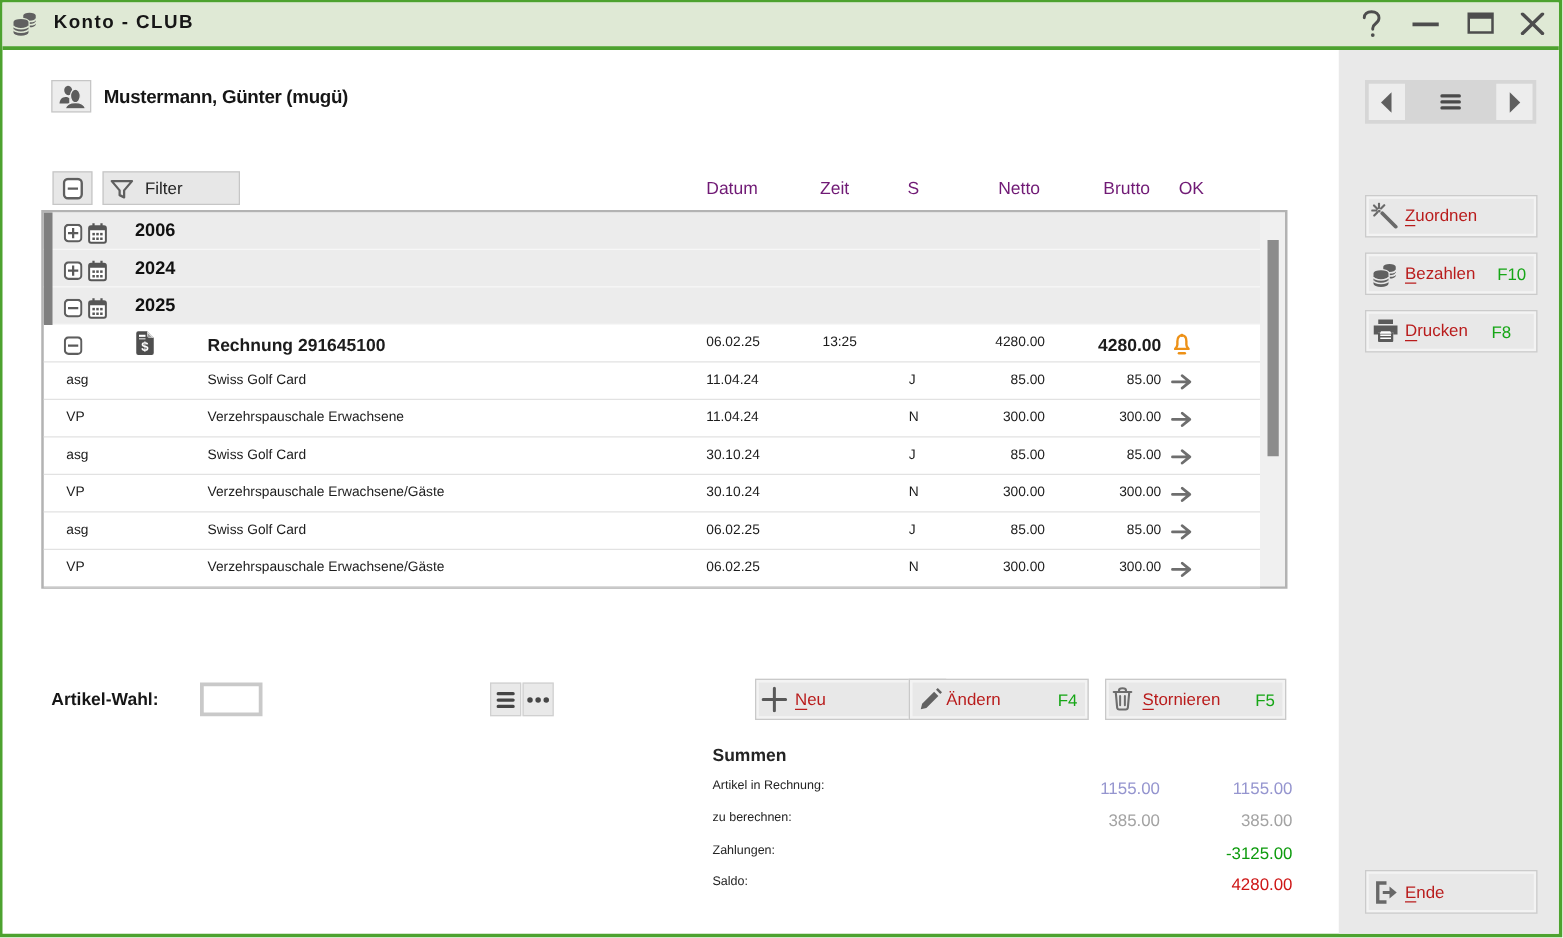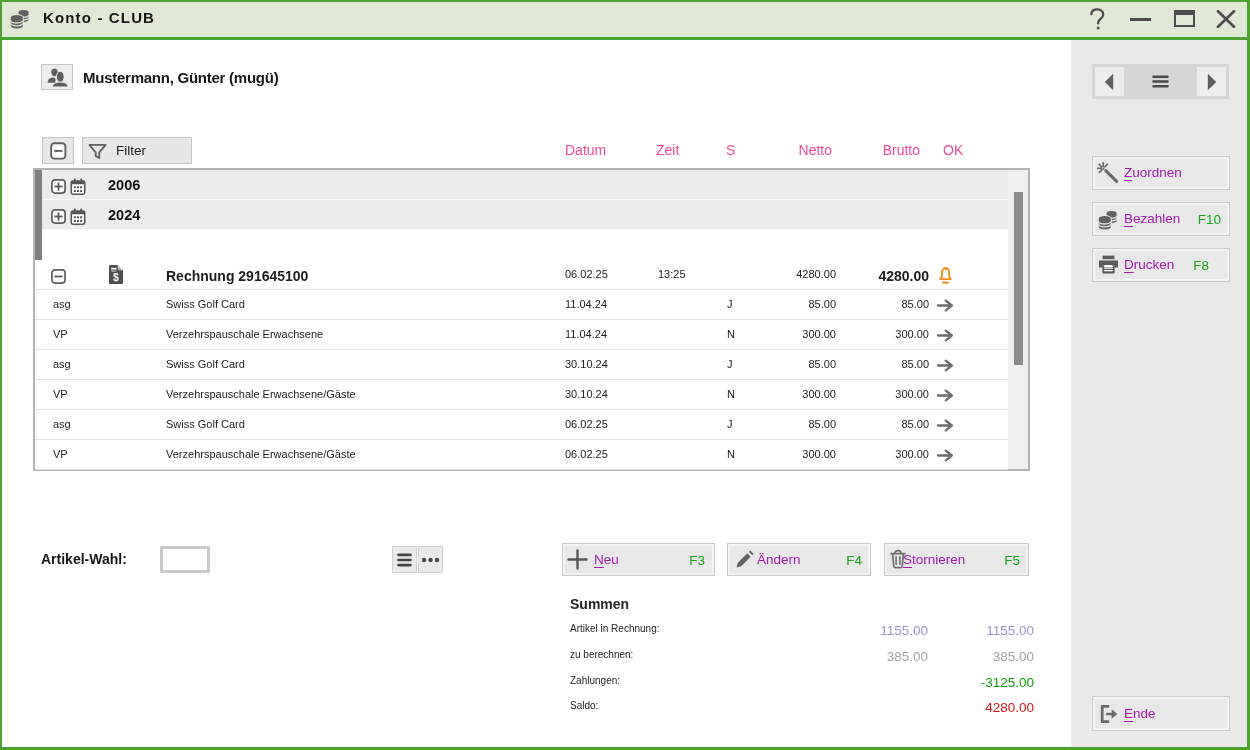--- a/index.html
+++ b/index.html
@@ -4,36 +4,36 @@
 html,body{width:1250px;height:750px;overflow:hidden}
 body{font-family:"Liberation Sans",sans-serif;position:relative;background:#fff;font-size:13.5px;color:#1c1c1c}
 .abs{position:absolute}
 #win{position:absolute;left:0;top:0;width:1250px;height:750px;border:2px solid #4da22f;border-right-width:3px;border-bottom-width:3px}
 #titlebar{position:absolute;left:2px;top:2px;width:1245px;height:38px;background:#dfe9d5;border-bottom:3px solid #4da22f}
 #title{position:absolute;left:43px;top:9px;font-size:15px;font-weight:bold;color:#161616;letter-spacing:1.15px}
 #sidebar{position:absolute;left:1071px;top:40px;width:176px;height:707px;background:#e9e9e9}
 #personbox{position:absolute;left:41px;top:64px;width:32px;height:26px;background:#ededed;border:1px solid #c6c6c6}
 #personname{position:absolute;left:83px;top:69px;font-size:15px;font-weight:bold;color:#161616;letter-spacing:-0.25px}
 .gbtn{position:absolute;background:#e7e7e7;border:1px solid #c6c6c6}
-.colhead{position:absolute;top:142px;font-size:14px;color:#ec4899}
+.colhead{position:absolute;top:142px;font-size:14px;color:#701a75}
 #tbl{position:absolute;left:33px;top:168px;width:997px;height:303px;border:2px solid #b3b3b3;background:#fff}
 .row{position:absolute;left:0;width:973px;height:30px}
 .grow{background:#ececec;border-bottom:1px solid #f7f7f7}
 .wrow{border-bottom:1px solid #e2e2e2}
 #stripe{position:absolute;left:0;top:0;width:7px;height:90px;background:#7f7f7f;z-index:3}
 .cell{position:absolute;top:7.5px;font-size:11px;color:#1c1c1c;white-space:pre}
 .yr{left:73px;top:6.5px;font-weight:bold;font-size:14.5px;color:#111}
 .num{text-align:right;width:90px}
 #scrolltrack{position:absolute;right:0;top:0;width:20px;height:299px;background:#f0f0f0}
 #scrollthumb{position:absolute;left:6px;top:22px;width:9px;height:173px;background:#8c8c8c}
 #artlbl{position:absolute;left:41px;top:551px;font-size:14px;font-weight:bold;color:#161616}
 #artinput{position:absolute;left:160px;top:546px;width:50px;height:27px;background:#fff;border:3px solid #c9c9c9}
 .sqbtn{position:absolute;top:546px;height:27px;background:#e9e9e9;border:1px solid #d0d0d0;display:flex;align-items:center;justify-content:center}
 .bigbtn{position:absolute;top:543px;height:33px;background:#e8e8e8;border:1px solid #c9c9c9;box-shadow:inset 0 0 0 2px #f3f3f3}
-.blbl{position:absolute;font-size:13.5px;color:#a21caf}.blbl u{text-decoration-thickness:1px;text-underline-offset:2.5px}
+.blbl{position:absolute;font-size:13.5px;color:#b91c1c}.blbl u{text-decoration-thickness:1px;text-underline-offset:2.5px}
 .fkey{position:absolute;top:9px;font-size:13.5px;color:#16a616}
 .sumlbl{position:absolute;left:570px;font-size:10px;color:#242424}
 .sumval{position:absolute;font-size:13.5px;text-align:right;width:100px}
 #navw{position:absolute;left:1092px;top:64px;width:137px;height:35px;background:#d6d6d6}
 .navbtn{position:absolute;top:3px;width:29px;height:29px;background:#ededed;display:flex;align-items:center;justify-content:center}
 .sbtn{position:absolute;left:1092px;width:138px;background:#e8e8e8;border:1px solid #cbcbcb;box-shadow:inset 0 0 0 2px #f3f3f3}
 </style></head><body>
 <div id="win"></div>
 <div id="titlebar"></div>
 <div class="abs" style="left:10px;top:8px"><svg width="20" height="21" viewBox="0 0 20 21">
@@ -120,20 +120,41 @@
             <rect x="3.9" y="8.3" width="2" height="2"></rect>
             <rect x="7.0" y="8.3" width="2" height="2"></rect>
             <rect x="10.1" y="8.3" width="2" height="2"></rect>
             <rect x="3.9" y="12.0" width="2" height="2"></rect>
             <rect x="7.0" y="12.0" width="2" height="2"></rect>
             <rect x="10.1" y="12.0" width="2" height="2"></rect>
           </g>
         </svg></span>
       <span class="cell yr">2024</span>
     </div>
+<div class="row grow" style="top:60px">
+      <span class="abs" style="left:16px;top:9px"><svg width="15" height="15" viewBox="0 0 15 15">
+          <rect x="0.9" y="0.9" width="13.2" height="13.2" rx="3" fill="#ffffff" stroke="#5e5e5e" stroke-width="1.7"></rect>
+          <path d="M3.4 7.5 H11.6" stroke="#5a5a5a" stroke-width="1.8"></path>
+        </svg></span>
+      <span class="abs" style="left:35px;top:8px"><svg width="16" height="18" viewBox="0 0 16 18">
+          <rect x="1.3" y="3.0" width="13.4" height="13.2" rx="1.6" fill="#ffffff" stroke="#565656" stroke-width="1.6"></rect>
+          <path d="M1.3 6.2 h13.4 v-1.6 a1.6 1.6 0 0 0 -1.6 -1.6 h-10.2 a1.6 1.6 0 0 0 -1.6 1.6 z" fill="#565656"></path>
+          <rect x="3.9" y="0.6" width="1.8" height="3.2" fill="#565656"></rect>
+          <rect x="10.3" y="0.6" width="1.8" height="3.2" fill="#565656"></rect>
+          <g fill="#565656">
+            <rect x="3.9" y="8.3" width="2" height="2"></rect>
+            <rect x="7.0" y="8.3" width="2" height="2"></rect>
+            <rect x="10.1" y="8.3" width="2" height="2"></rect>
+            <rect x="3.9" y="12.0" width="2" height="2"></rect>
+            <rect x="7.0" y="12.0" width="2" height="2"></rect>
+            <rect x="10.1" y="12.0" width="2" height="2"></rect>
+          </g>
+        </svg></span>
+      <span class="cell yr">2025</span>
+    </div>
 <div class="row wrow" style="top:90px">
       <span class="abs" style="left:16px;top:9px"><svg width="15" height="15" viewBox="0 0 15 15">
           <rect x="0.9" y="0.9" width="13.2" height="13.2" rx="3" fill="#ffffff" stroke="#5e5e5e" stroke-width="1.7"></rect>
           <path d="M3.4 7.5 H11.6" stroke="#5a5a5a" stroke-width="1.8"></path>
         </svg></span>
       <span class="abs" style="left:73px;top:4px"><svg width="16" height="21" viewBox="0 0 16 21">
           <path d="M1 2.6 A1.6 1.6 0 0 1 2.6 1 H9.8 L15 6.2 V18.4 A1.6 1.6 0 0 1 13.4 20 H2.6 A1.6 1.6 0 0 1 1 18.4 Z" fill="#4e4e4e"></path>
           <path d="M9.8 1 L15 6.2 H11.4 A1.6 1.6 0 0 1 9.8 4.6 Z" fill="#ffffff"></path>
           <path d="M10.2 2.3 L13.9 6.0 H11.4 A1.2 1.2 0 0 1 10.2 4.8 Z" fill="#9d9d9d"></path>
           <rect x="3.2" y="3.8" width="5.2" height="1.7" fill="#ffffff"></rect>
@@ -228,21 +249,21 @@
       <path d="M1.5 2.9 H13.5 M1.5 8.0 H13.5 M1.5 13.1 H13.5" stroke="#454545" stroke-width="2.6" stroke-linecap="round"></path>
     </svg>
   </div>
 <div class="sqbtn" style="left:418px;width:25px">
     <svg width="19" height="8" viewBox="0 0 19 8">
       <circle cx="3" cy="4" r="2.2" fill="#474747"></circle>
       <circle cx="9.5" cy="4" r="2.2" fill="#474747"></circle>
       <circle cx="16" cy="4" r="2.2" fill="#474747"></circle>
     </svg>
   </div>
-<div class="bigbtn" style="left:562px;width:153px">
+<div class="bigbtn" style="left:604px;width:153px">
     <div class="abs" style="left:4px;top:5px"><svg width="21" height="21" viewBox="0 0 21 21">
         <path d="M10.5 1.5 V19.5 M1.5 10.5 H19.5" stroke="#585858" stroke-width="2.4" stroke-linecap="round"></path>
       </svg></div>
     <div class="blbl" style="left:31px;top:8px"><u>N</u>eu</div>
     <div class="fkey" style="right:9px">F3</div>
   </div>
 <div class="bigbtn" style="left:727px;width:144px">
     <div class="abs" style="left:6px;top:5px"><svg width="21" height="21" viewBox="0 0 21 21">
         <path d="M2.6 18.4 L3.7 13.9 L13.3 4.3 L16.7 7.7 L7.1 17.3 L2.6 18.4 Z" fill="#616161"></path>
         <path d="M16.2 1.4 L19.6 4.8 L18.2 6.2 L14.8 2.8 Z" fill="#616161"></path>
@@ -250,21 +271,21 @@
     <div class="blbl" style="left:29px;top:8px">Ändern</div>
     <div class="fkey" style="right:8px">F4</div>
   </div>
 <div class="bigbtn" style="left:884px;width:145px">
     <div class="abs" style="left:4px;top:5px"><svg width="18" height="20" viewBox="0 0 18 20">
         <path d="M2 4.6 H16" stroke="#6d6d6d" stroke-width="1.7" stroke-linecap="round"></path>
         <path d="M6.2 4.2 V3.4 C6.2 2.2 7.2 1.6 9 1.6 C10.8 1.6 11.8 2.2 11.8 3.4 V4.2" fill="none" stroke="#6d6d6d" stroke-width="1.7"></path>
         <path d="M3.6 4.6 L4.7 17 C4.8 18 5.5 18.6 6.5 18.6 H11.5 C12.5 18.6 13.2 18 13.3 17 L14.4 4.6" fill="none" stroke="#6d6d6d" stroke-width="1.7" stroke-linejoin="round"></path>
         <path d="M7.1 7.8 V15.2 M10.9 7.8 V15.2" stroke="#6d6d6d" stroke-width="1.6" stroke-linecap="round"></path>
       </svg></div>
-    <div class="blbl" style="left:18px;top:8px"><u>S</u>tornieren</div>
+    <div class="blbl" style="left:29px;top:8px"><u>S</u>tornieren</div>
     <div class="fkey" style="right:8px">F5</div>
   </div>
 <div class="sumlbl" style="top:596px;font-weight:bold;font-size:14px">Summen</div>
 <div class="sumlbl" style="top:623px">Artikel in Rechnung:</div>
 <div class="sumlbl" style="top:649px">zu berechnen:</div>
 <div class="sumlbl" style="top:674.5px">Zahlungen:</div>
 <div class="sumlbl" style="top:700px;font-weight:normal">Saldo:</div>
 <div class="sumval" style="left:828px;top:623px;color:#9595cf">1155.00</div>
 <div class="sumval" style="left:934px;top:623px;color:#9595cf">1155.00</div>
 <div class="sumval" style="left:828px;top:649px;color:#a3a3a3">385.00</div>

